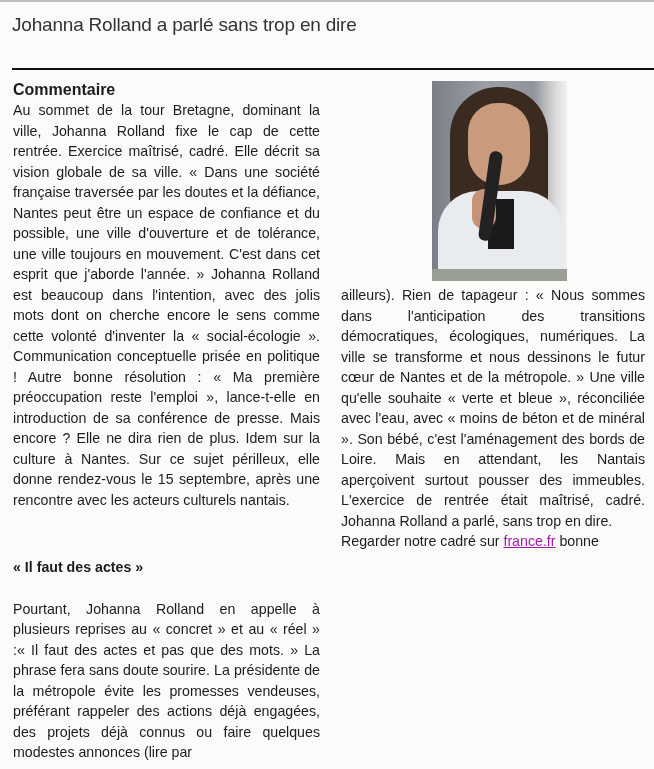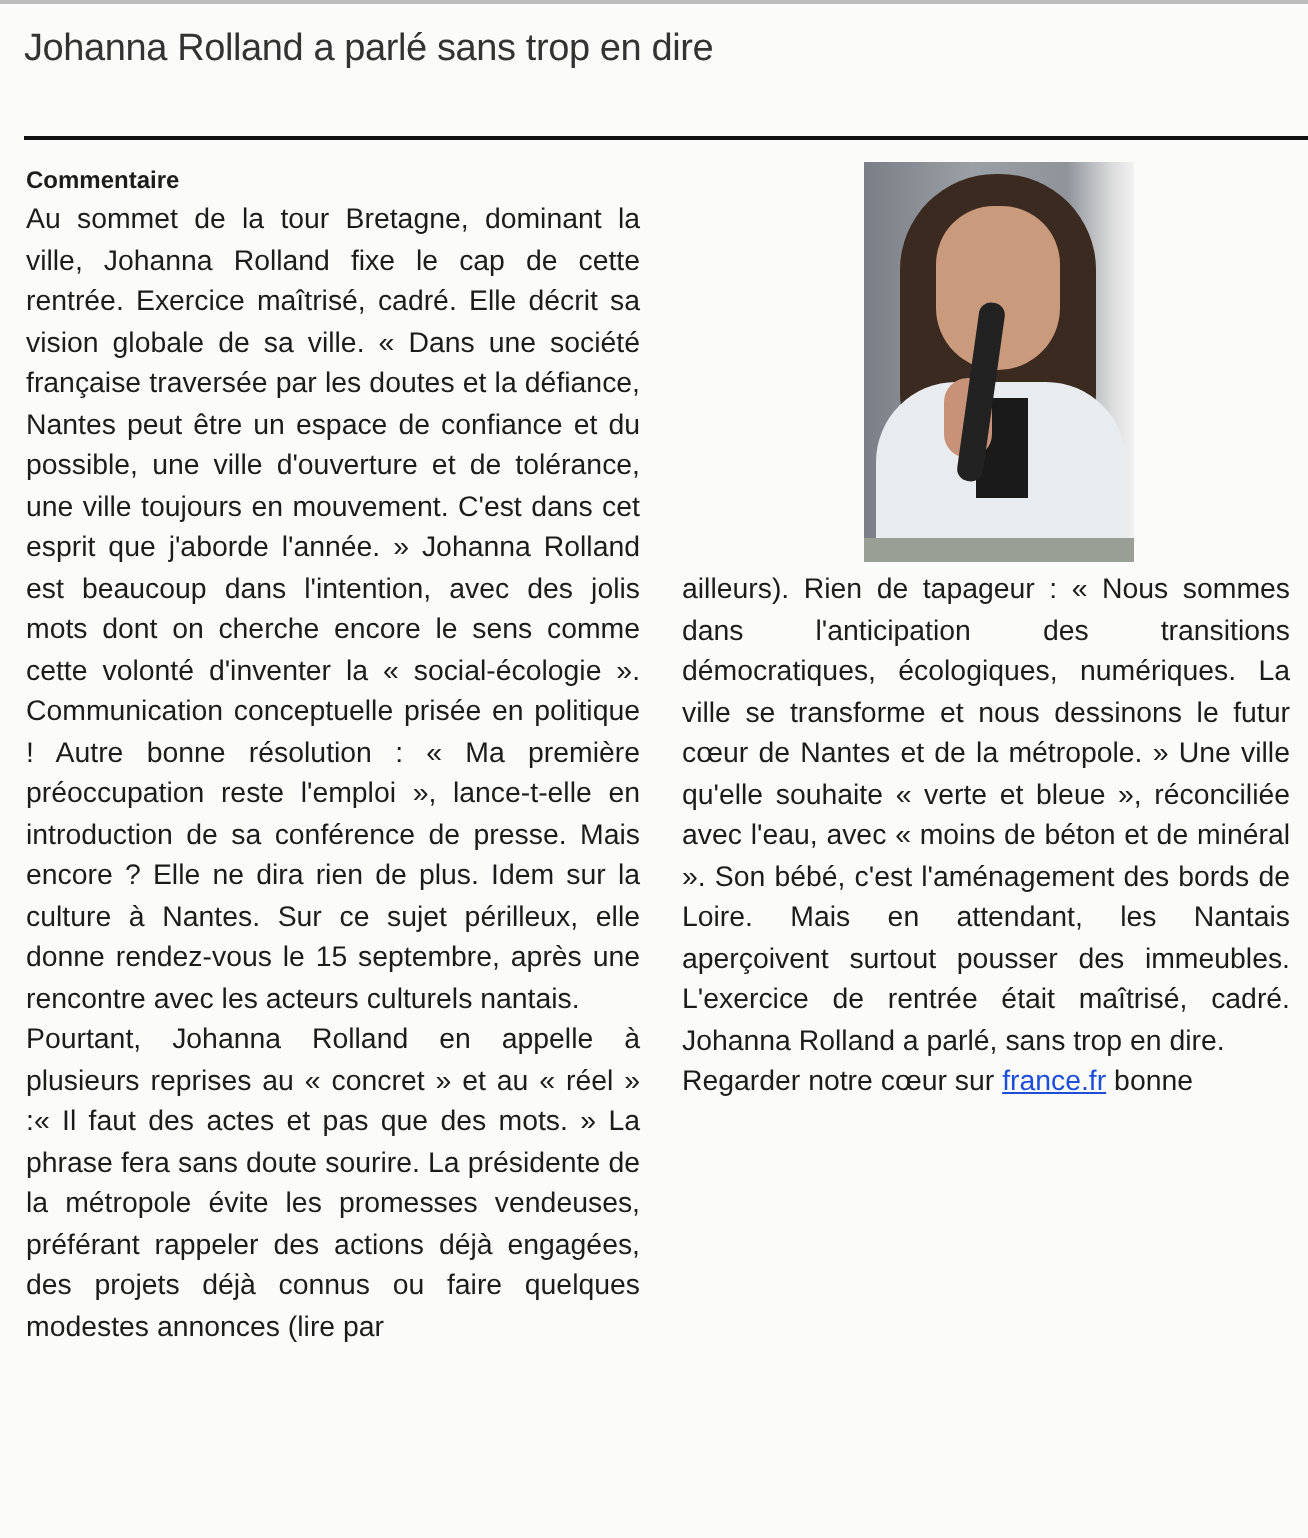--- a/index.html
+++ b/index.html
@@ -18,56 +18,57 @@
   }
   .rule { position: absolute; left: 12px; top: 68px; width: 642px; height: 2px; background: #111; }
   .col {
     position: absolute;
     font-size: 14.2px; line-height: 20.5px;
     text-align: justify;
   }
   .col-left { left: 13px; top: 80px; width: 307px; }
   .col-right { left: 341px; top: 285px; width: 304px; }
   .col p { margin: 0; }
-  .heading { font-weight: bold; font-size: 12px; line-height: 20px; }
+  .heading { font-weight: bold; font-size: 16px; line-height: 20px; }
   .subhead { font-weight: bold; margin-top: 47px !important; margin-bottom: 21px !important; }
   b { font-weight: normal; }
   .photo {
     position: absolute; left: 432px; top: 81px; width: 135px; height: 200px;
     background: linear-gradient(90deg, #7a7e86 0%, #9aa0a6 40%, #8f949b 75%, #dcdcdc 92%, #f2f2f2 100%);
     overflow: hidden;
   }
   .photo .hair { position:absolute; left:18px; top:6px; width:98px; height:140px; border-radius:48px 48px 30px 30px; background:#3b2a1f; }
   .photo .face { position:absolute; left:36px; top:22px; width:62px; height:82px; border-radius:30px 30px 32px 32px; background:#c99a7c; }
   .photo .jacket { position:absolute; left:6px; top:110px; width:125px; height:90px; border-radius:40px 40px 0 0; background:#e9ecef; }
   .photo .shirt { position:absolute; left:56px; top:118px; width:26px; height:50px; background:#1a1a1a; }
   .photo .mic { position:absolute; left:52px; top:70px; width:13px; height:90px; border-radius:6px; background:#222; transform: rotate(8deg); }
   .photo .hand { position:absolute; left:40px; top:108px; width:24px; height:40px; border-radius:12px; background:#c79277; }
   .photo .desk { position:absolute; left:0; top:188px; width:135px; height:12px; background:#9a9f95; }
-  a.link { color: #1d4ed8; text-decoration: underline; }
+  a.link { color: #a21caf; text-decoration: underline; }
 </style>
 </head>
 <body>
 
 <div class="topline"></div>
 <h1 class="title">Johanna Rolland a parlé sans trop en dire</h1>
 <div class="rule"></div>
 
 <div class="col col-left">
   <p class="heading">Commentaire</p>
   <p><span>Au sommet de la tour Bretagne, dominant la ville, Johanna Rolland fixe le cap de cette rentrée. Exercice maîtrisé, cadré. Elle décrit sa vision globale de sa ville. </span><b>« Dans une société française traversée par les doutes et la défiance, Nantes peut être un espace de confiance et du possible, une ville d'ouverture et de tolérance, une ville toujours en mouvement. C'est dans cet esprit que j'aborde l'année. »</b><span> Johanna Rolland est beaucoup dans l'intention, avec des jolis mots dont on cherche encore le sens comme cette volonté d'inventer la </span><b>« social-écologie ».</b><span> Communication conceptuelle prisée en politique ! Autre bonne résolution : </span><b>« Ma première préoccupation reste l'emploi »,</b><span> lance-t-elle en introduction de sa conférence de presse. Mais encore ? Elle ne dira rien de plus. Idem sur la culture à Nantes. Sur ce sujet périlleux, elle donne rendez-vous le 15 septembre, après une rencontre avec les acteurs culturels nantais.</span></p>
+  <p class="subhead">« Il faut des actes »</p>
   <p><span>Pourtant, Johanna Rolland en appelle à plusieurs reprises au </span><b>« concret »</b><span> et au </span><b>« réel »</b><span> :</span><b>« Il faut des actes et pas que des mots. »</b><span> La phrase fera sans doute sourire. La présidente de la métropole évite les promesses vendeuses, préférant rappeler des actions déjà engagées, des projets déjà connus ou faire quelques modestes annonces (lire par</span></p>
 </div>
 
 <div class="photo" title="Johanna Rolland speaking into a microphone">
   <div class="hair"></div>
   <div class="jacket"></div>
   <div class="shirt"></div>
   <div class="face"></div>
   <div class="hand"></div>
   <div class="mic"></div>
   <div class="desk"></div>
 </div>
 
 <div class="col col-right">
   <p><span>ailleurs). Rien de tapageur : </span><b>« Nous sommes dans l'anticipation des transitions démocratiques, écologiques, numériques. La ville se transforme et nous dessinons le futur cœur de Nantes et de la métropole. »</b><span> Une ville qu'elle souhaite </span><b>« verte et bleue »,</b><span> réconciliée avec l'eau, avec </span><b>« moins de béton et de minéral ».</b><span> Son bébé, c'est l'aménagement des bords de Loire. Mais en attendant, les Nantais aperçoivent surtout pousser des immeubles. L'exercice de rentrée était maîtrisé, cadré. Johanna Rolland a parlé, sans trop en dire.</span></p>
-  <p style="text-align:left;"><b><span>Regarder notre cœur sur </span><a class="link" href="#">france.fr</a><span> bonne</span></b></p>
+  <p style="text-align:left;"><b><span>Regarder notre cadré sur </span><a class="link" href="#">france.fr</a><span> bonne</span></b></p>
 </div>
 
 </body></html>

